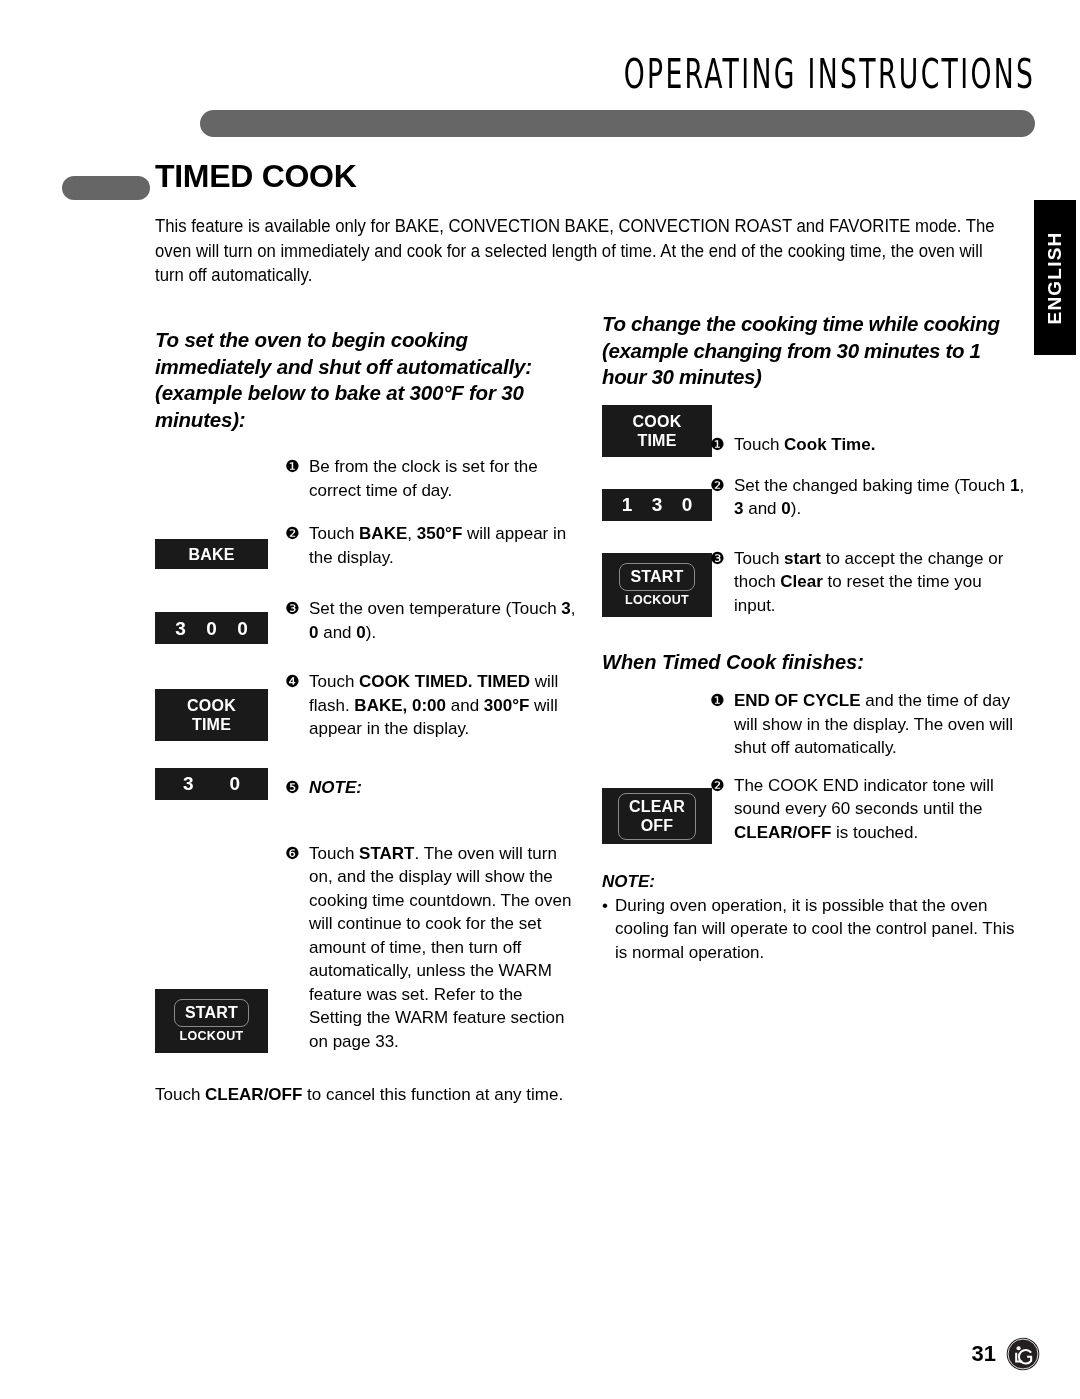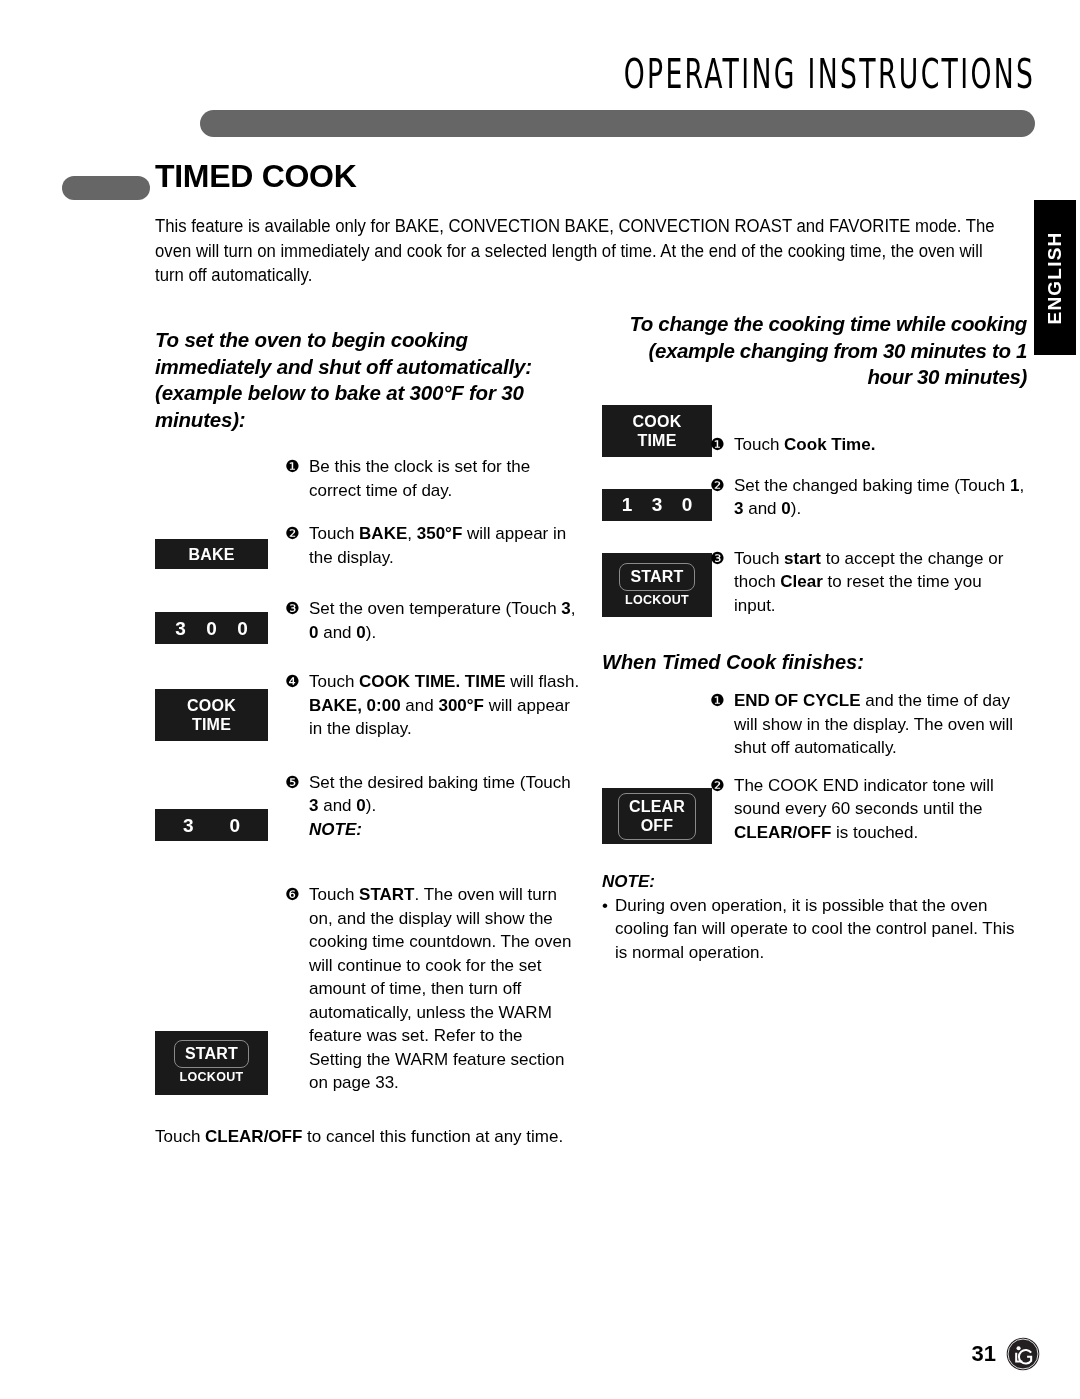--- a/index.html
+++ b/index.html
@@ -116,21 +116,21 @@
   }
 
   .col-heading {
     font-size: 20.5px;
     font-weight: bold;
     font-style: italic;
     line-height: 26.5px;
     letter-spacing: -0.2px;
     margin: 0 0 0 0;
   }
-  .col-heading.tight { letter-spacing: -0.35px; text-align: right; }
+  .col-heading.tight { letter-spacing: -0.35px; }
 
   .sub-heading {
     font-size: 20px;
     font-weight: bold;
     font-style: italic;
     line-height: 26px;
     margin: 0;
   }
 
   
@@ -282,21 +282,21 @@
 
 <div class="intro">This feature is available only for BAKE, CONVECTION BAKE, CONVECTION ROAST and FAVORITE mode. The oven will turn on immediately and cook for a selected length of time. At the end of the cooking time, the oven will turn off automatically.</div>
 
 <div class="col-left">
   <div class="col-heading">To set the oven to begin cooking immediately and shut off automatically: (example below to bake at 300°F for 30 minutes):</div>
   <div class="steps" id="left-steps">
       <div class="step" style="margin-top: 22px;">
         <div class="btn-cell"></div>
         <div class="txt-cell">
           <span class="marker">❶</span>
-          <span class="marker-body">Be this the clock is set for the correct time of day.</span>
+          <span class="marker-body">Be from the clock is set for the correct time of day.</span>
         </div>
       </div>
       <div class="step" style="margin-top: 20px;">
         <div class="btn-cell">
           <div class="key" style="width: 113px; height: 30px; margin-top: -2px;">
             <div class="key-label">BAKE</div>
           </div>
         </div>
         <div class="txt-cell">
           <span class="marker">❷</span>
@@ -320,35 +320,34 @@
       </div>
       <div class="step" style="margin-top: 26px;">
         <div class="btn-cell">
           <div class="key" style="width: 113px; height: 52px; margin-top: -4px;">
             <div class="key-label">COOK</div>
             <div class="key-label">TIME</div>
           </div>
         </div>
         <div class="txt-cell">
           <span class="marker">❹</span>
-          <span class="marker-body">Touch <b>COOK TIME. TIME</b> will flash. <b>BAKE, 0:00</b> and <b>300°F</b> will appear in the display.</span>
+          <span class="marker-body">Touch <b>COOK TIMED. TIMED</b> will flash. <b>BAKE, 0:00</b> and <b>300°F</b> will appear in the display.</span>
         </div>
       </div>
       <div class="step" style="margin-top: 30px;">
         <div class="btn-cell">
           <div class="key" style="width: 113px; height: 32px; margin-top: -3px;">
             <div class="key-digits">
               <span>3</span>
               <span>0</span>
             </div>
           </div>
         </div>
         <div class="txt-cell">
           <span class="marker">❺</span>
-          <span class="marker-body">Set the desired baking time (Touch <b>3</b> and <b>0</b>).</span>
           <div class="note-title marker-body">NOTE:</div>
         </div>
       </div>
       <div class="step" style="margin-top: 42px;">
         <div class="btn-cell">
           <div class="key" style="width: 113px; height: 64px; margin-top: -6px;">
             <div class="key-outline key-label">START</div>
             <div class="key-sub">LOCKOUT</div>
           </div>
         </div>

